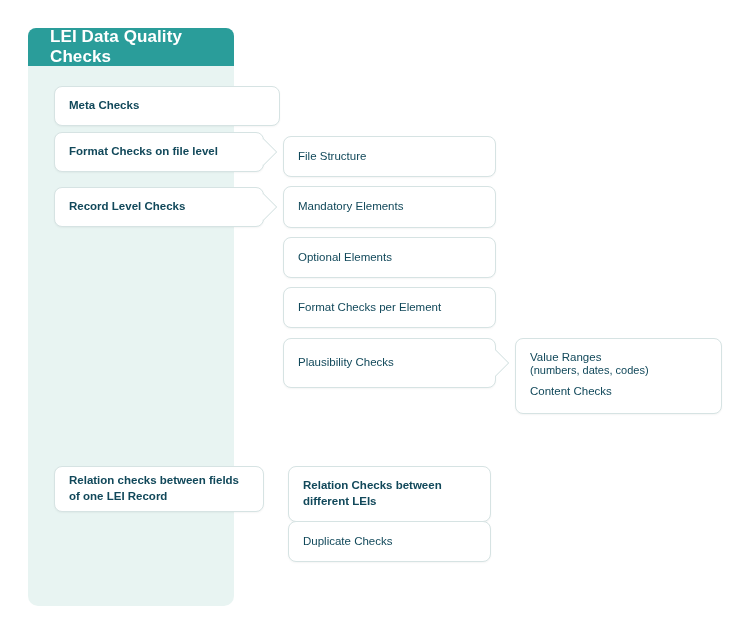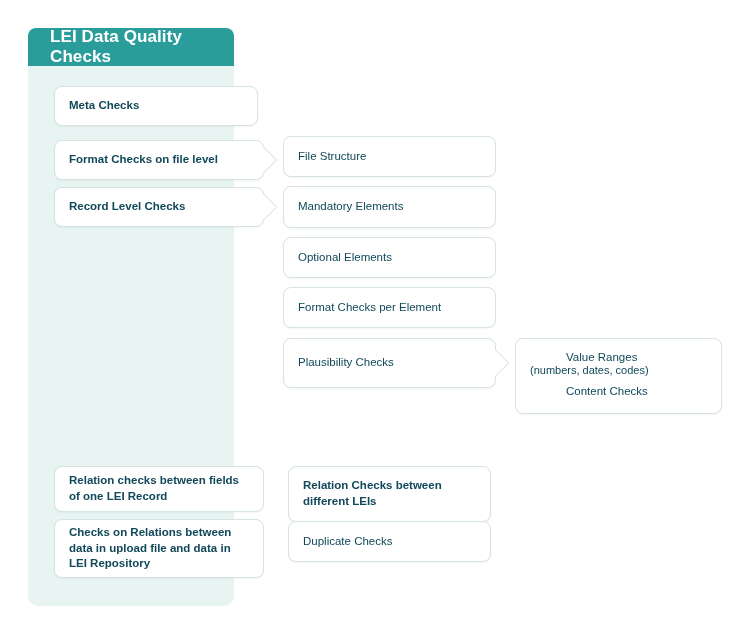--- a/index.html
+++ b/index.html
@@ -97,62 +97,58 @@
   }
   .card.multiline .stack {
     padding: 0 14px;
     display: flex;
     flex-direction: column;
     gap: 9px;
   }
   .value-title {
     font-size: 11.5px;
     color: #11485a;
-    margin-left: 36px;
   }
   .value-sub {
     font-size: 11px;
     color: #11485a;
     margin-top: 1px;
   }
 </style>
 </head>
 <body>
 
 <div id="canvas">
 
   <div class="bg-panel"></div>
 
   <div class="header-bar">
     <span class="title">LEI Data Quality Checks</span>
   </div>
 
-  <div class="card bold" style="left:54px; top:86px; width:204px; height:40px;">
+  <div class="card bold" style="left:54px; top:86px; width:226px; height:40px;">
     <span class="label">Meta Checks</span>
   </div>
 
-  <div class="card bold" style="left:54px; top:140px; width:210px; height:40px;">
+  <div class="card bold" style="left:54px; top:132px; width:210px; height:40px;">
     <span class="label">Format Checks on file level</span>
     <span class="notch-outer"></span>
     <span class="notch"></span>
   </div>
 
   <div class="card bold" style="left:54px; top:187px; width:210px; height:40px;text-align:center;">
     <span class="label">Record Level Checks</span>
     <span class="notch-outer"></span>
     <span class="notch"></span>
   </div>
 
   <div class="card bold" style="left:54px; top:466px; width:210px; height:46px;">
     <span class="label">Relation checks between fields of one LEI Record</span>
   </div>
 
-  <div class="card bold" style="left:54px; top:519px; width:210px; height:59px;">
-    <span class="label">Checks on Relations between data in upload file and data in LEI Repository</span>
-  </div>
 
   <div class="card" style="left:283px; top:136px; width:213px; height:41px;">
     <span class="label">File Structure</span>
   </div>
 
   <div class="card" style="left:283px; top:186px; width:213px; height:42px;">
     <span class="label">Mandatory Elements</span>
   </div>
 
   <div class="card" style="left:283px; top:237px; width:213px; height:41px;">

